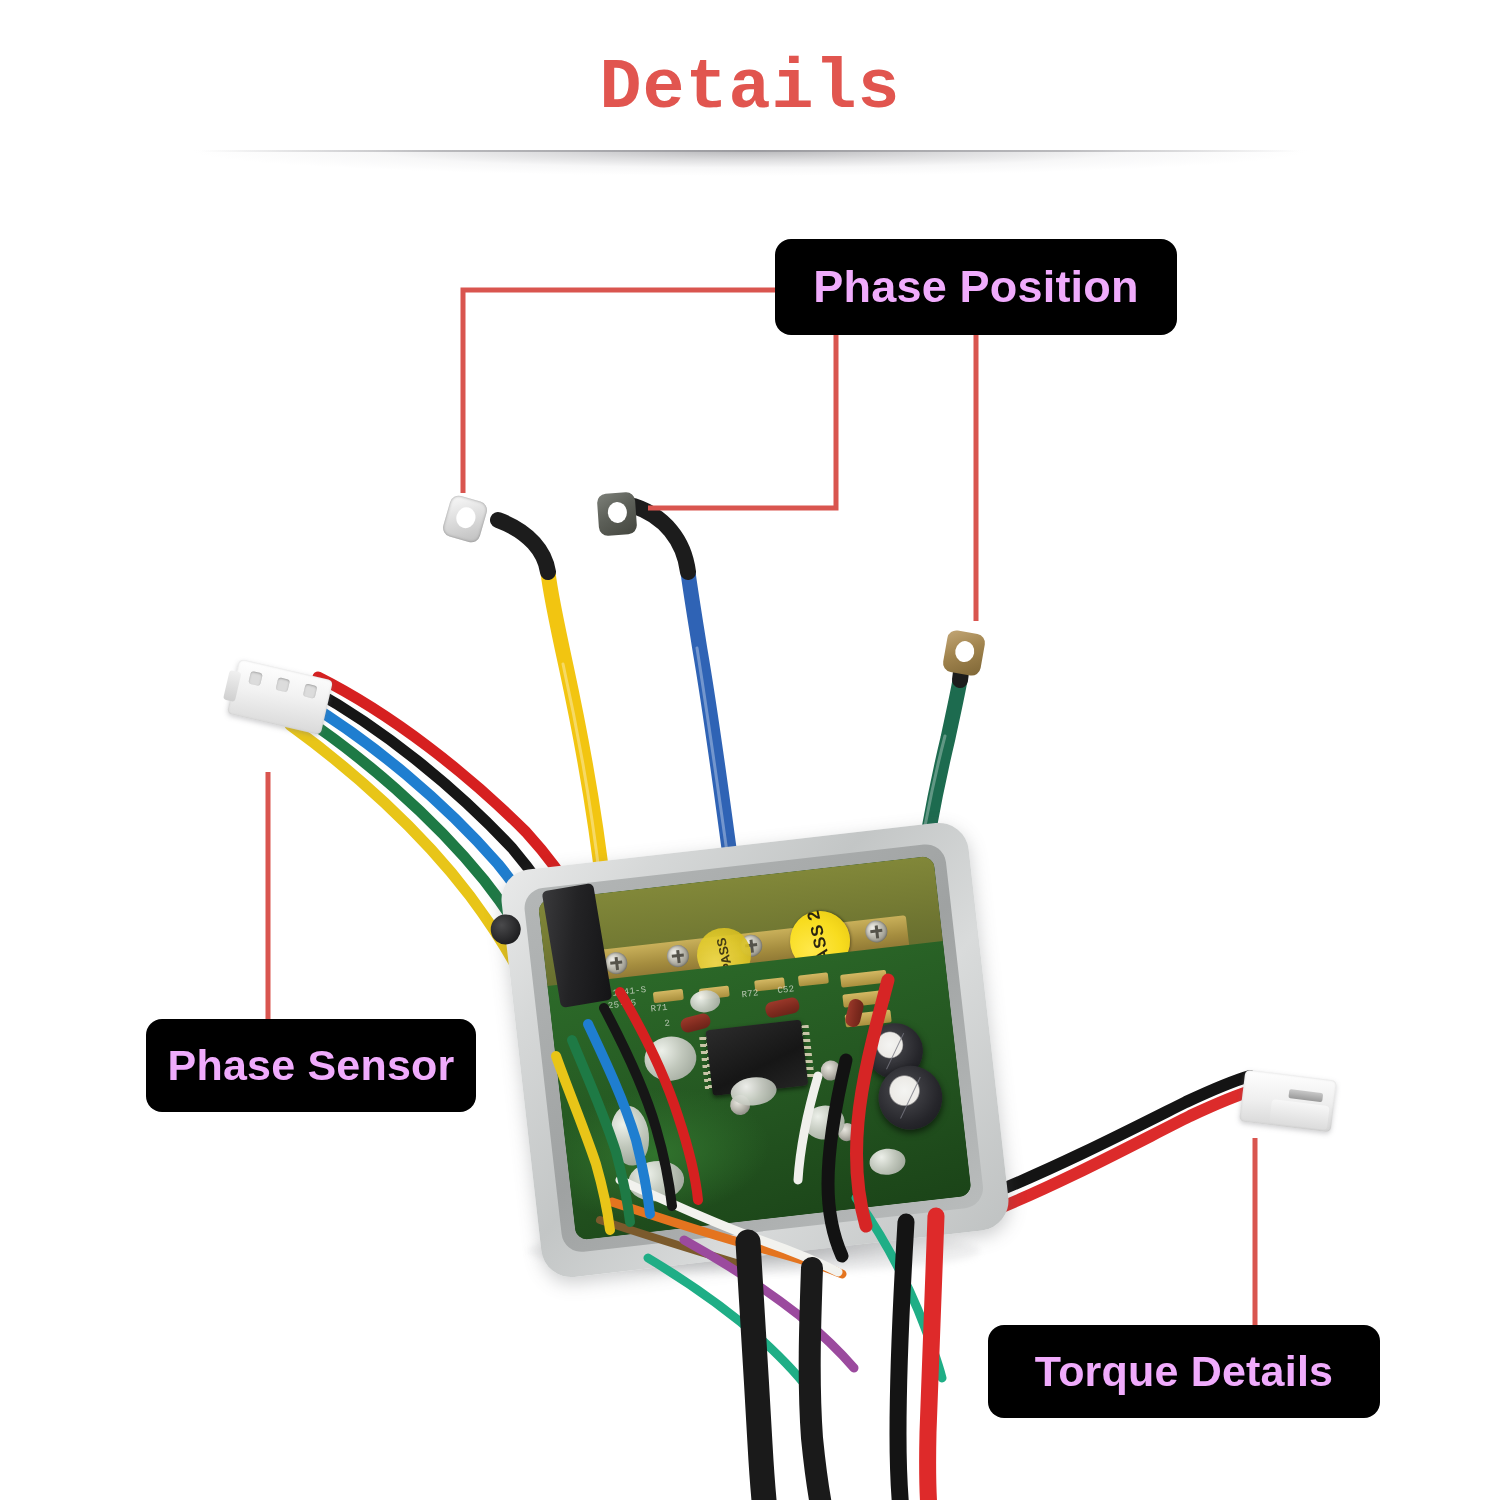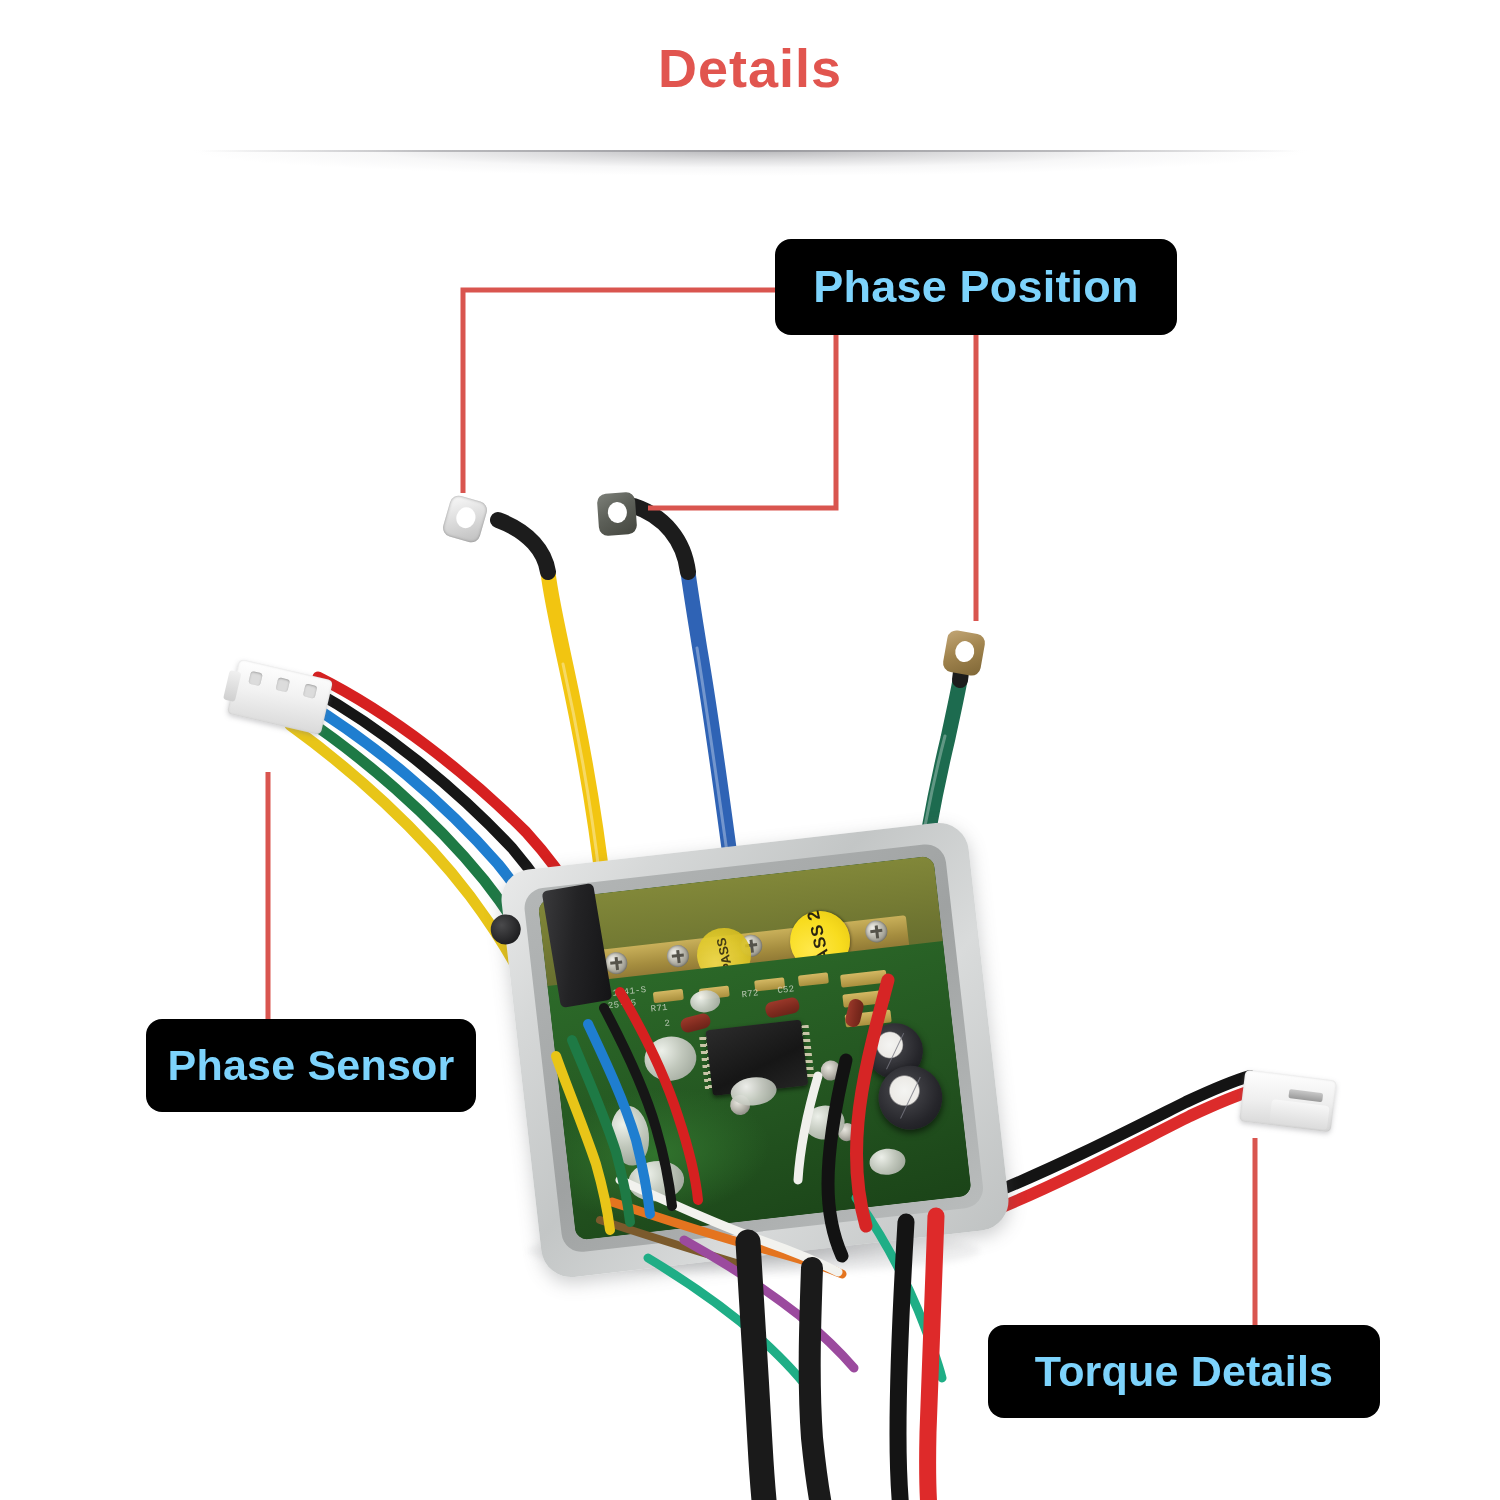--- a/index.html
+++ b/index.html
@@ -15,26 +15,26 @@
     width: 1500px;
     height: 1500px;
     background: #ffffff;
     overflow: hidden;
   }
 
   
   #page-title {
     position: absolute;
     left: 0;
-    top: 40px;
+    top: 52px;
     width: 1500px;
     text-align: center;
-    font-family: Liberation Sans, sans-serif;
+    font-family: Liberation Mono, monospace;
     font-weight: bold;
-    font-size: 54px;
+    font-size: 70px;
     letter-spacing: 1px;
     color: #e1554f;
     line-height: 1.05;
   }
   #header-divider {
     position: absolute;
     left: 0;
     top: 150px;
     width: 1500px;
     height: 46px;
@@ -48,21 +48,21 @@
     top: 0;
     width: 1100px;
     height: 2px;
     background: linear-gradient(to right, rgba(255,255,255,0) 0%, rgba(168,168,172,0.75) 22%, rgba(150,150,155,0.85) 50%, rgba(168,168,172,0.75) 78%, rgba(255,255,255,0) 100%);
   }
 
   
   .callout {
     position: absolute;
     background: #000000;
-    color: #7dd3fc;
+    color: #f0abfc;
     border-radius: 16px;
     font-weight: bold;
     display: flex;
     align-items: center;
     justify-content: center;
     letter-spacing: 0.2px;
     white-space: nowrap;
   }
   #callout-phase {
     left: 775px; top: 239px;

